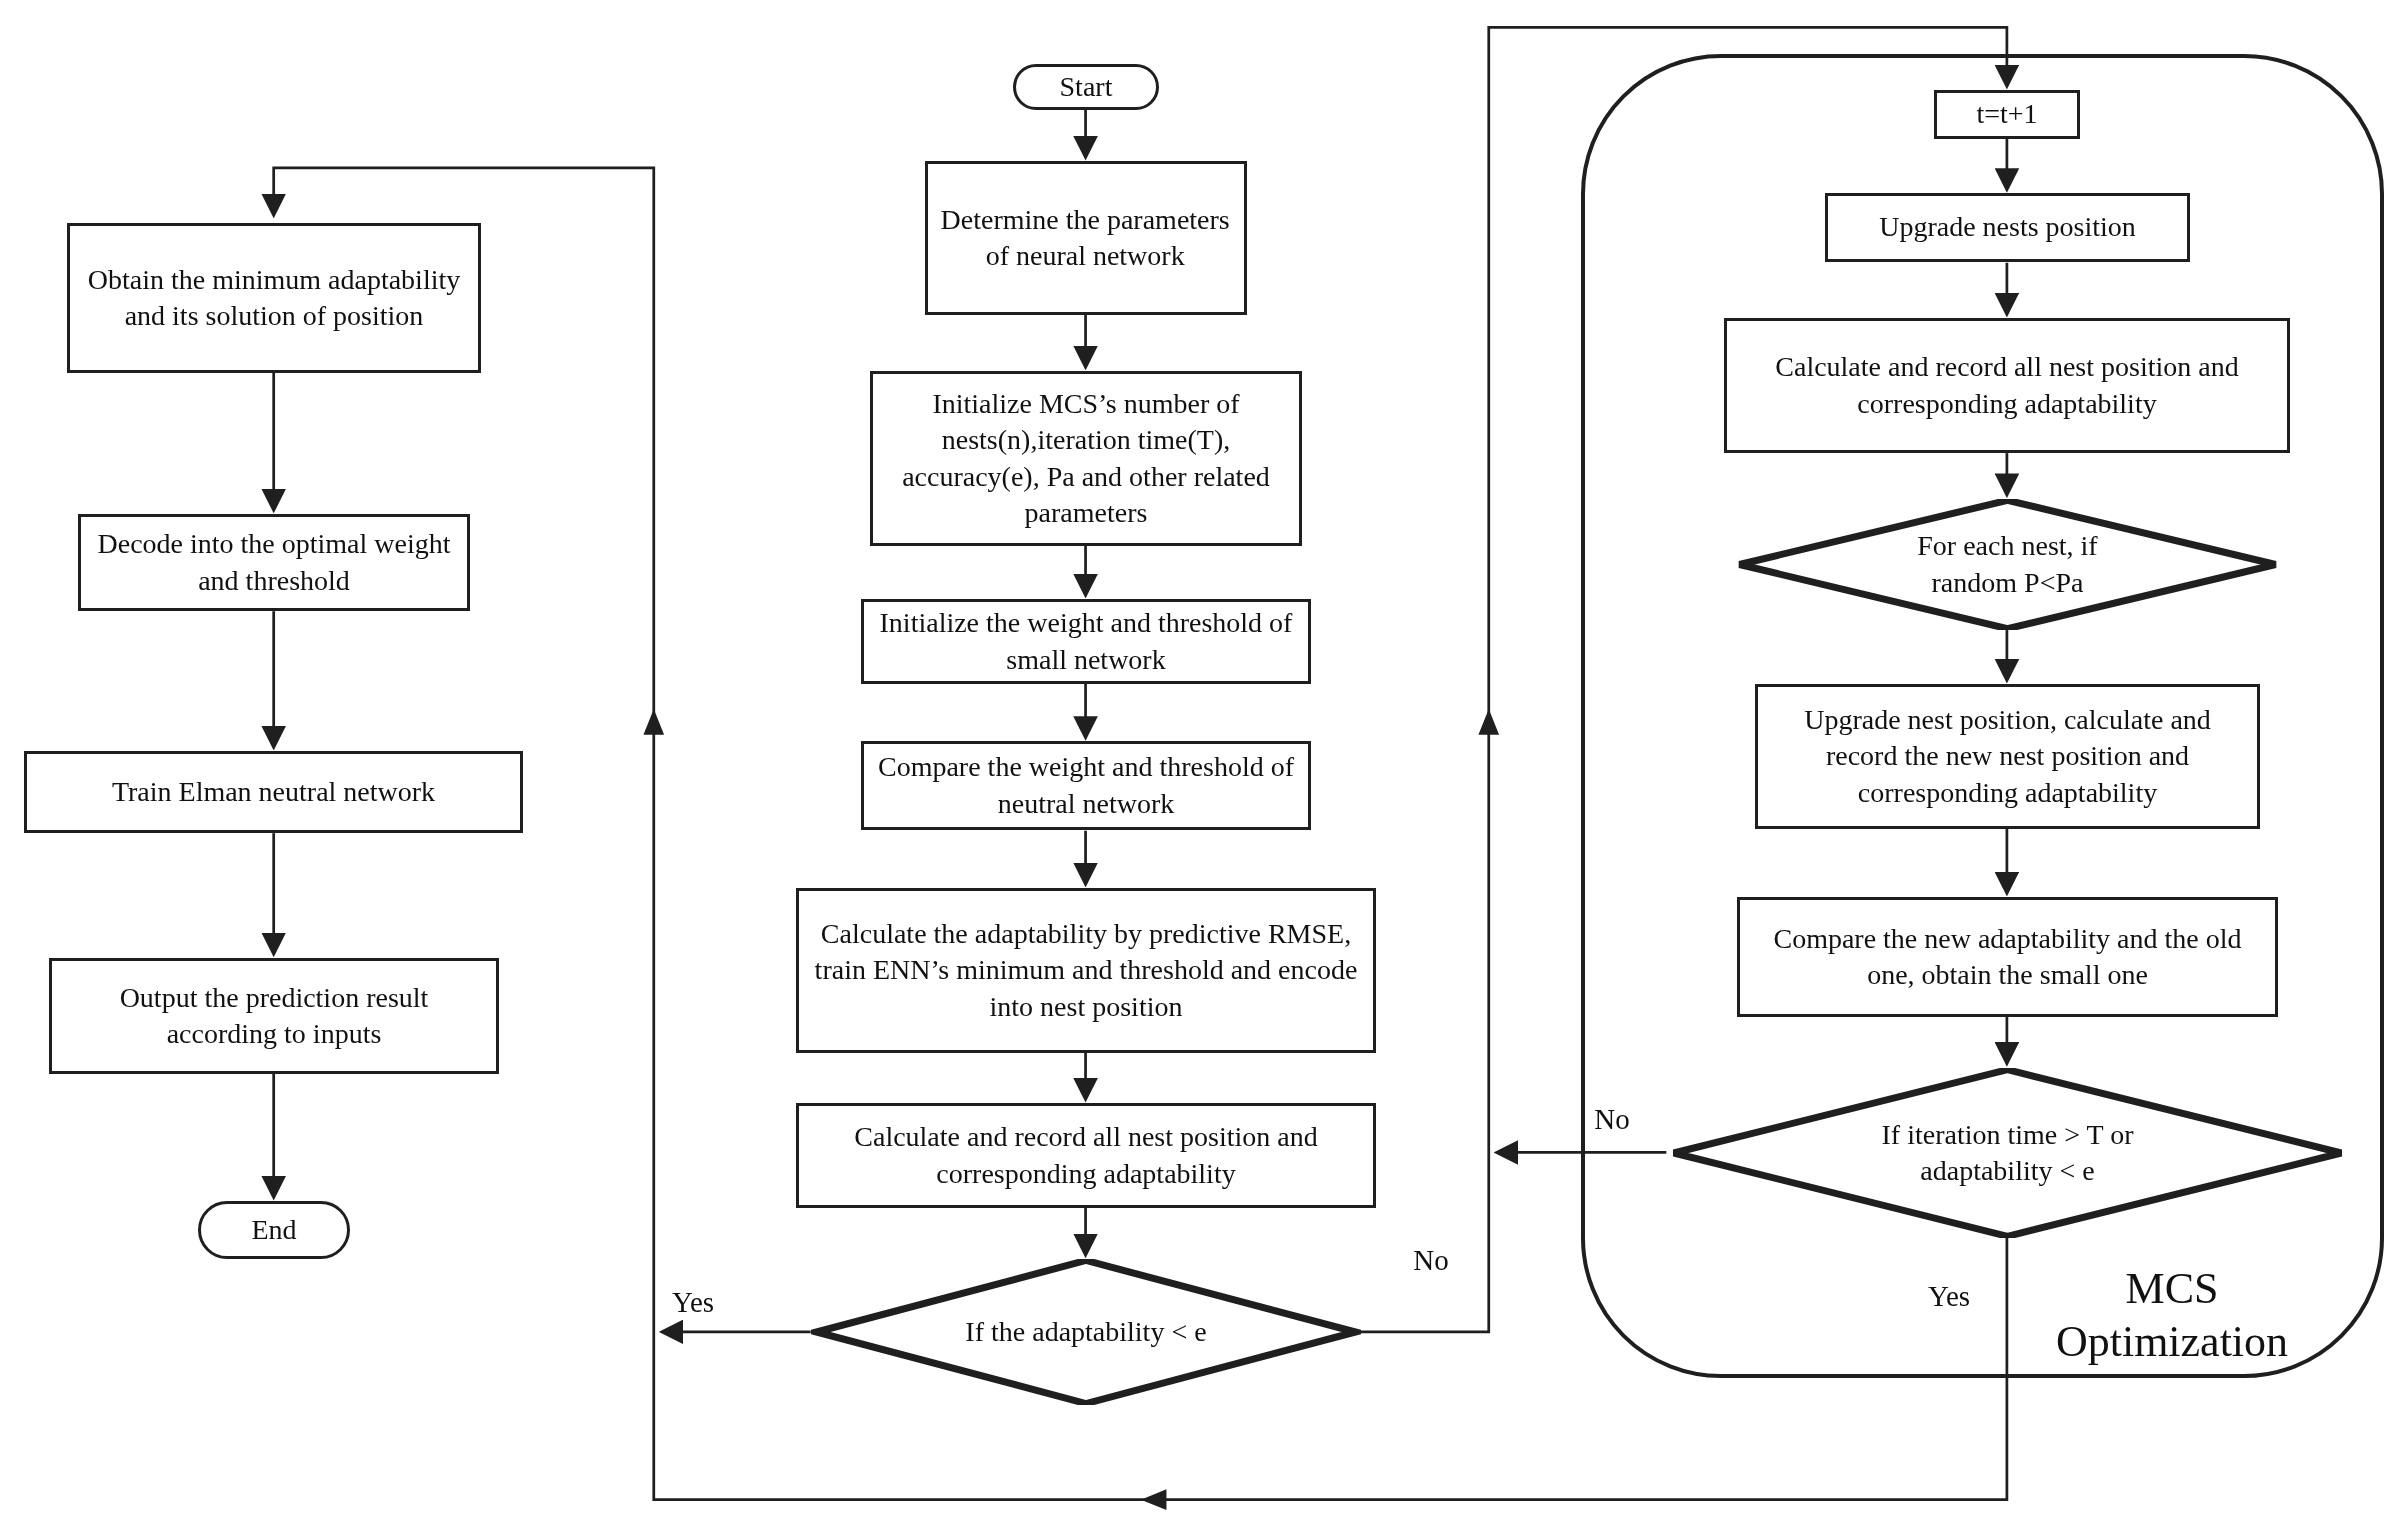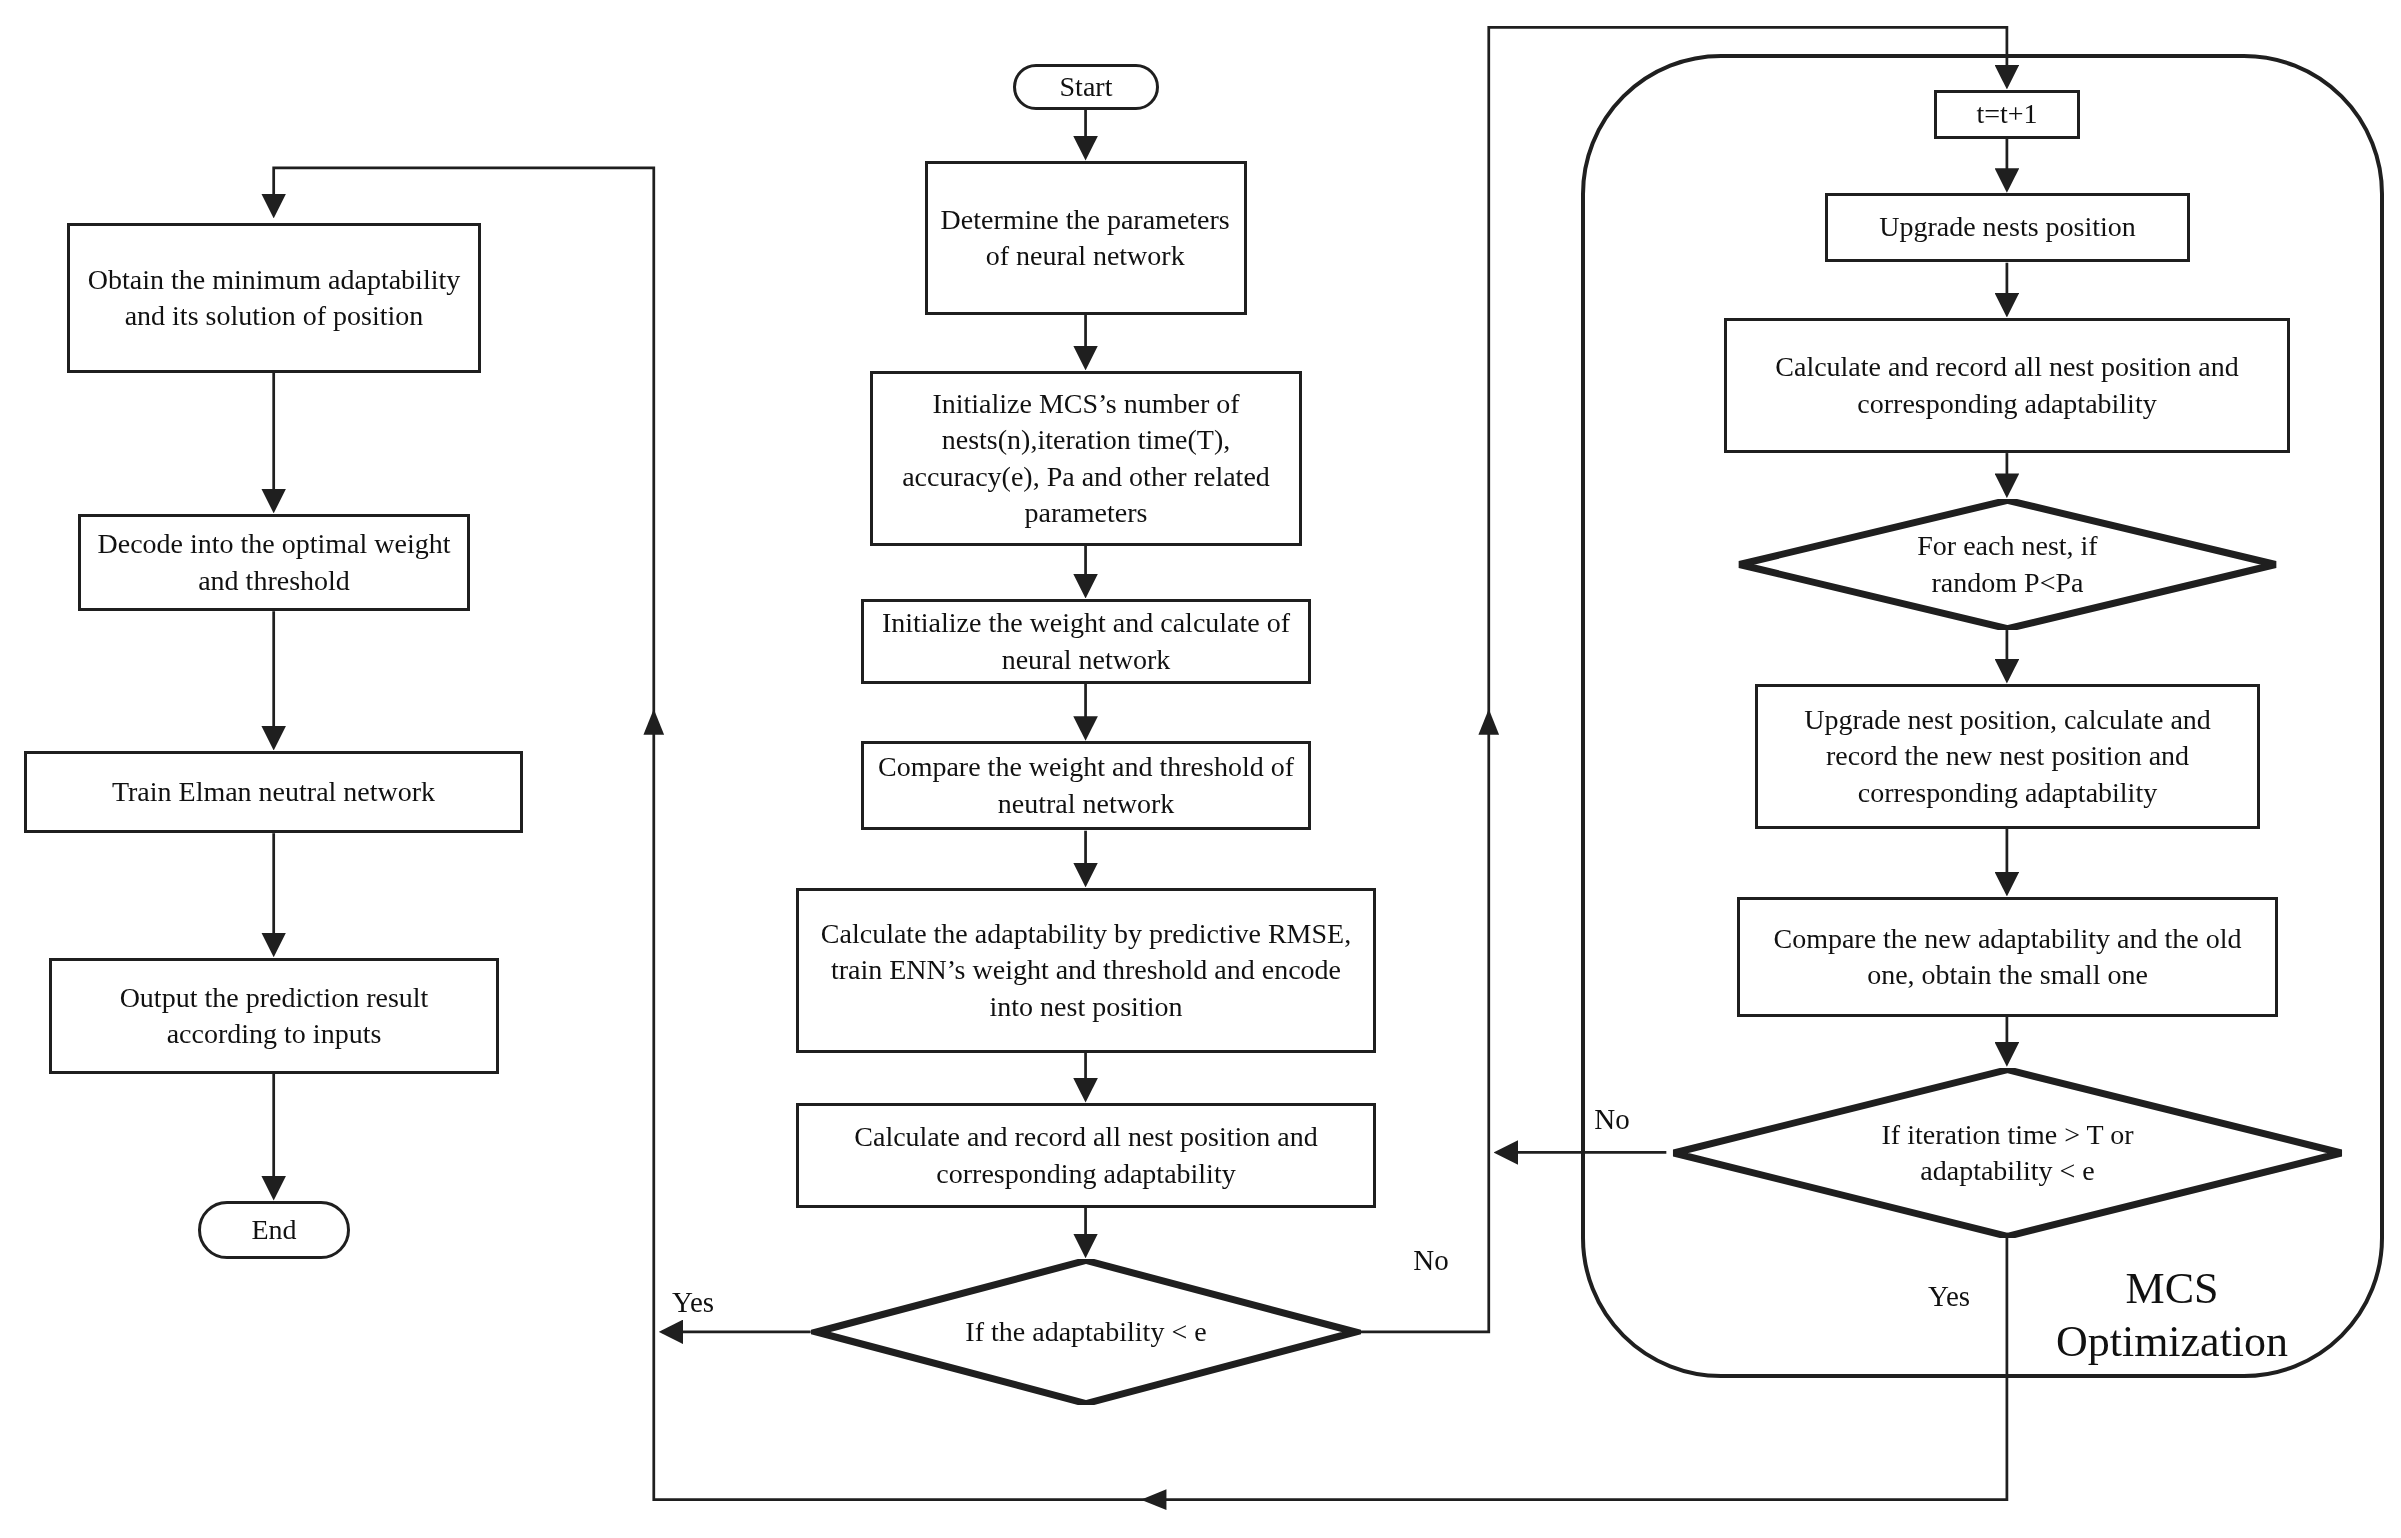--- a/index.html
+++ b/index.html
@@ -130,27 +130,27 @@
   <div class="node pill" style="left:1013px;top:64px;width:146px;height:46px;">
     <span>Start</span>
   </div>
   <div class="node" style="left:925px;top:161px;width:322px;height:154px;padding-left:8px;">
     <span>Determine the parameters of neural network</span>
   </div>
   <div class="node" style="left:870px;top:371px;width:432px;height:175px;">
     <span>Initialize MCS’s number of nests(n),iteration time(T), accuracy(e), Pa and other related parameters</span>
   </div>
   <div class="node" style="left:861px;top:599px;width:450px;height:85px;">
-    <span>Initialize the weight and calculate of neural network</span>
+    <span>Initialize the weight and threshold of small network</span>
   </div>
   <div class="node" style="left:861px;top:741px;width:450px;height:89px;">
     <span>Compare the weight and threshold of neutral network</span>
   </div>
   <div class="node" style="left:796px;top:888px;width:580px;height:165px;">
-    <span>Calculate the adaptability by predictive RMSE, train ENN’s weight and threshold and encode into nest position</span>
+    <span>Calculate the adaptability by predictive RMSE, train ENN’s minimum and threshold and encode into nest position</span>
   </div>
   <div class="node" style="left:796px;top:1103px;width:580px;height:105px;">
     <span>Calculate and record all nest position and corresponding adaptability</span>
   </div>
   <div class="diamond" style="left:811px;top:1259px;width:550px;height:146px;">
     <svg viewBox="0 0 100 100" preserveAspectRatio="none">
       <polygon points="50,1 99,50 50,99 1,50" fill="#ffffff" stroke="#1f1f1f" stroke-width="7" vector-effect="non-scaling-stroke"></polygon>
     </svg>
     <span class="dlabel" style="max-width:46%;">If the adaptability &lt; e</span>
   </div>

